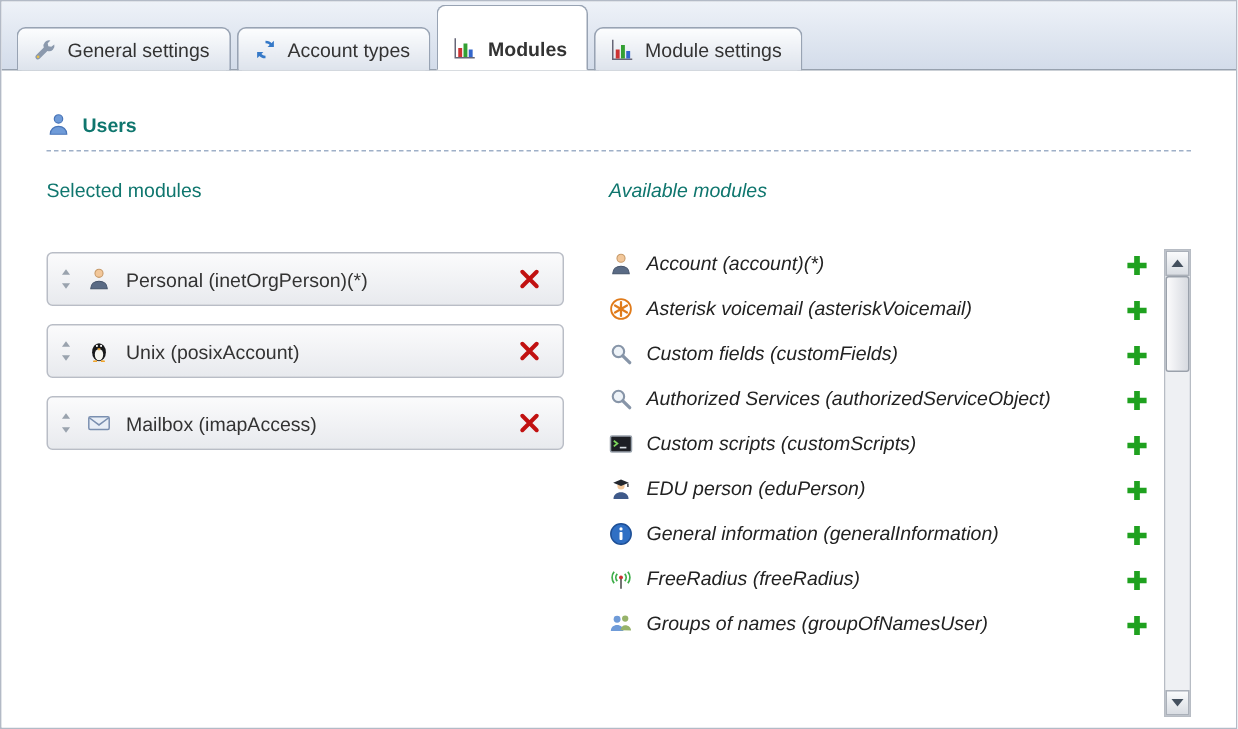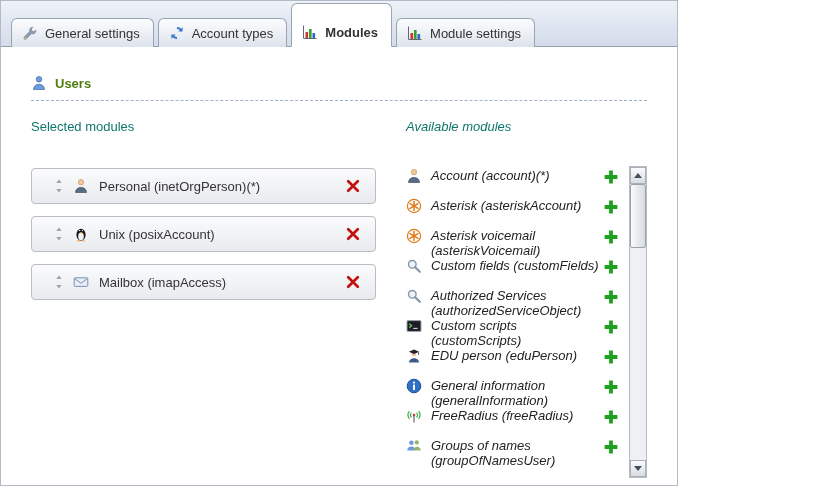--- a/index.html
+++ b/index.html
@@ -4,21 +4,21 @@
 <style>
   * { margin: 0; padding: 0; box-sizing: border-box; }
   html, body { width: 825px; height: 486px; }
   body {
     font-family: "Liberation Sans", sans-serif;
     font-size: 13px;
     color: #222;
     background: #fff;
   }
   .page {
-    width: 678px; height: 486px;
+    width: 825px; height: 486px;
     border: 1px solid #b3bac6;
     overflow: hidden;
     background: #fff;
   }
   
   .tabbar {
     height: 45px;
     background: linear-gradient(#eef2f8, #d3dcea);
     display: flex;
     align-items: flex-end;
@@ -56,31 +56,31 @@
     position: relative;
     z-index: 1;
   }
   .section-header {
     display: flex;
     align-items: center;
     gap: 8px;
     padding-bottom: 9px;
     border-bottom: 1px dashed #9fb0c8;
   }
-  .section-header .title { font-weight: bold; color: #4d7c0f; }
+  .section-header .title { font-weight: bold; color: #0f766e; }
   .columns { display: flex; margin-top: 18px; }
   .col-left { width: 345px; margin-right: 30px; }
   .col-right { flex: 1; position: relative; font-style: italic; }
   .col-heading { color: #0f766e; margin-bottom: 34px; }
   
   .sel-item {
     height: 36px;
     display: flex;
     align-items: center;
-    padding: 0 14px 0 22px;
+    padding: 0 14px 0 7px;
     background: linear-gradient(#fbfbfc, #e8eaee);
     border: 1px solid #b9bdc6;
     border-radius: 4px;
     margin-bottom: 12px;
     cursor: move;
   }
   .sel-item .drag { width: 9px; display: flex; justify-content: center; }
   .sel-item .micon { margin-left: 10px; }
   .sel-item .label { flex: 1; margin-left: 10px; color: #333; }
   .iconbtn {
@@ -286,38 +286,20 @@
                 </svg>
             </span>
             <span class="label">Account (account)(*)</span>
             <button class="iconbtn">
               <svg class="i16" viewBox="0 0 16 16">
                   <path d="M8 1.6v12.8M1.6 8h12.8" stroke="#1fa11f" stroke-width="3.8"></path>
                 </svg>
             </button>
           </div>
 
-          <div class="avail-row">
-            <span>
-              <svg class="i16" viewBox="0 0 16 16">
-                  <circle cx="8" cy="8" r="6.6" fill="#fff" stroke="#e07b1a" stroke-width="1.2"></circle>
-                  <g stroke="#e07b1a" stroke-width="1.5" stroke-linecap="round">
-                    <path d="M8 3.4v9.2"></path>
-                    <path d="M4 5.7l8 4.6"></path>
-                    <path d="M12 5.7l-8 4.6"></path>
-                  </g>
-                </svg>
-            </span>
-            <span class="label">Asterisk (asteriskAccount)</span>
-            <button class="iconbtn">
-              <svg class="i16" viewBox="0 0 16 16">
-                  <path d="M8 1.6v12.8M1.6 8h12.8" stroke="#1fa11f" stroke-width="3.8"></path>
-                </svg>
-            </button>
-          </div>
 
           <div class="avail-row">
             <span>
               <svg class="i16" viewBox="0 0 16 16">
                   <circle cx="8" cy="8" r="6.6" fill="#fff" stroke="#e07b1a" stroke-width="1.2"></circle>
                   <g stroke="#e07b1a" stroke-width="1.5" stroke-linecap="round">
                     <path d="M8 3.4v9.2"></path>
                     <path d="M4 5.7l8 4.6"></path>
                     <path d="M12 5.7l-8 4.6"></path>
                   </g>

